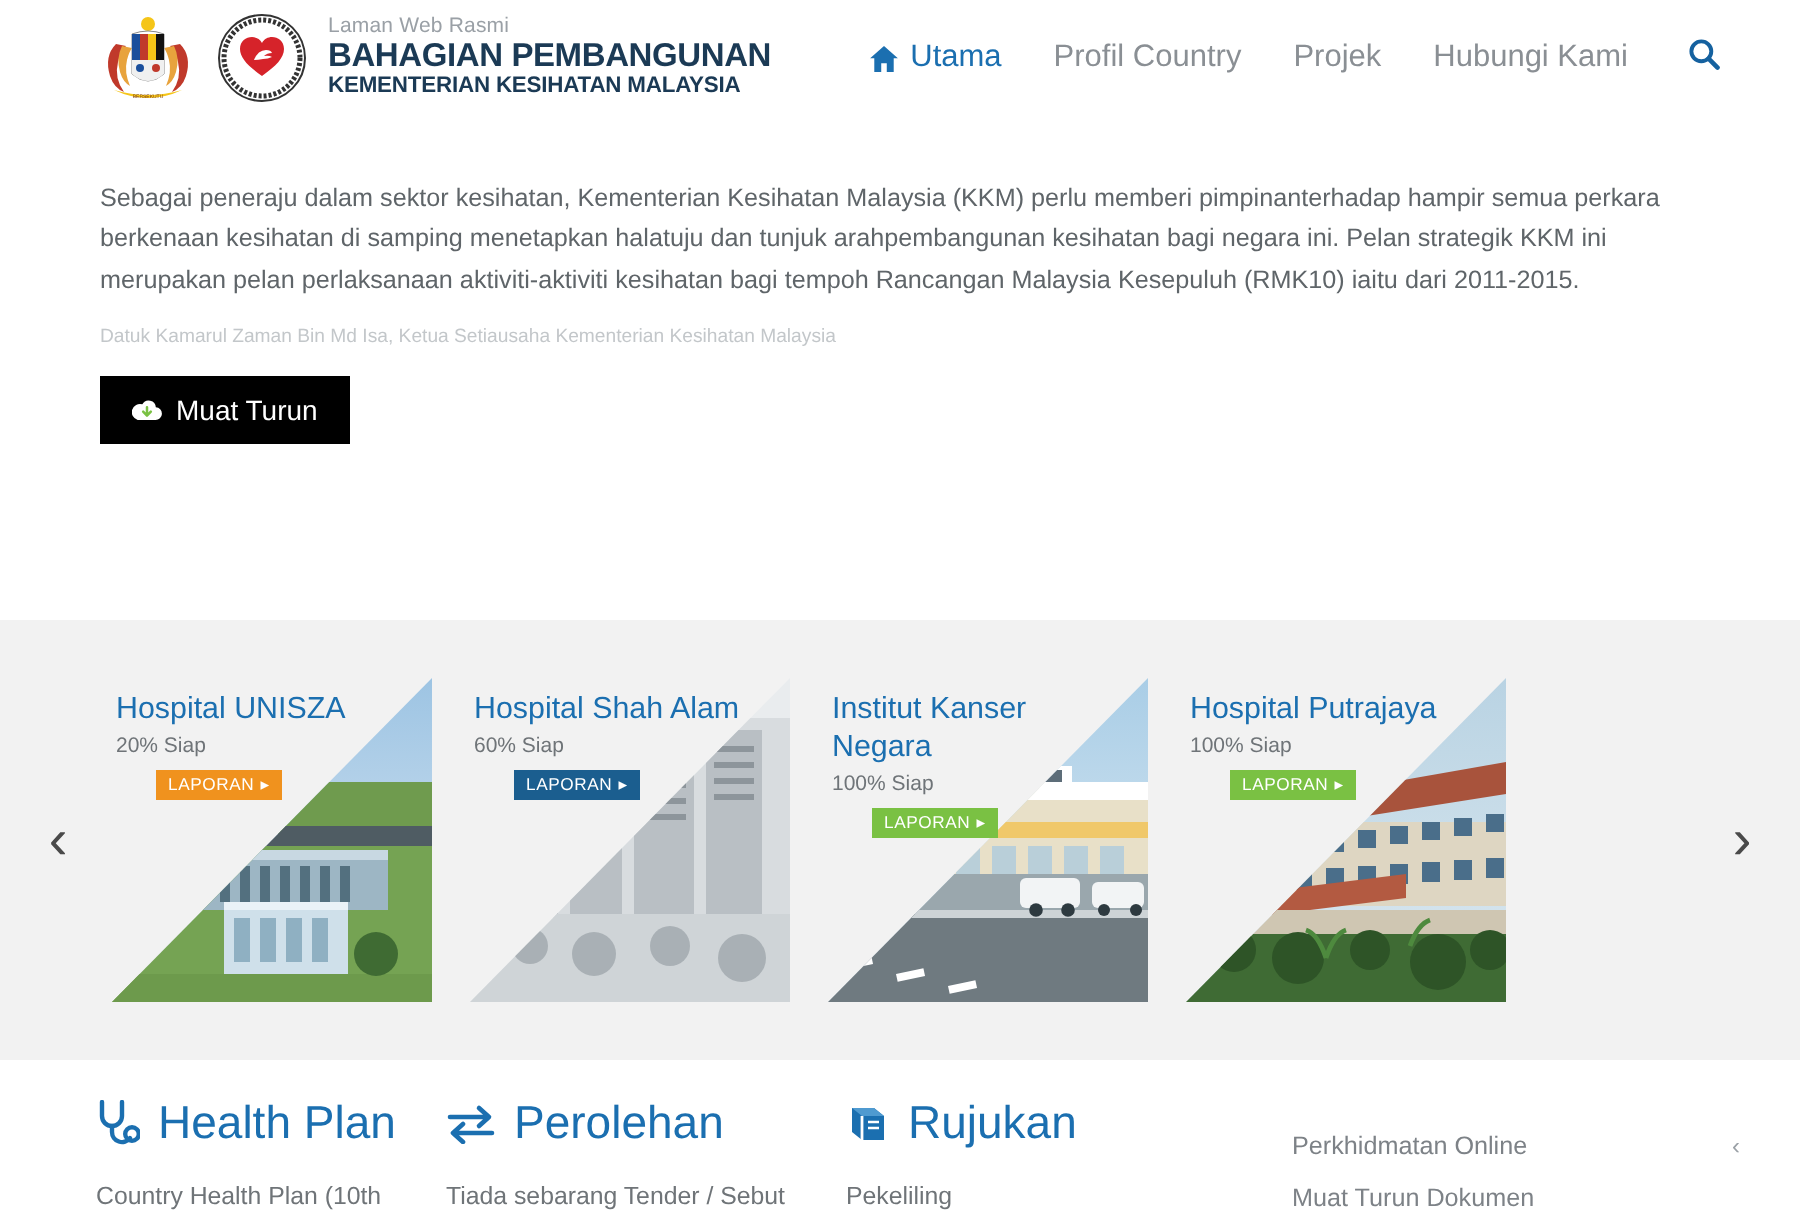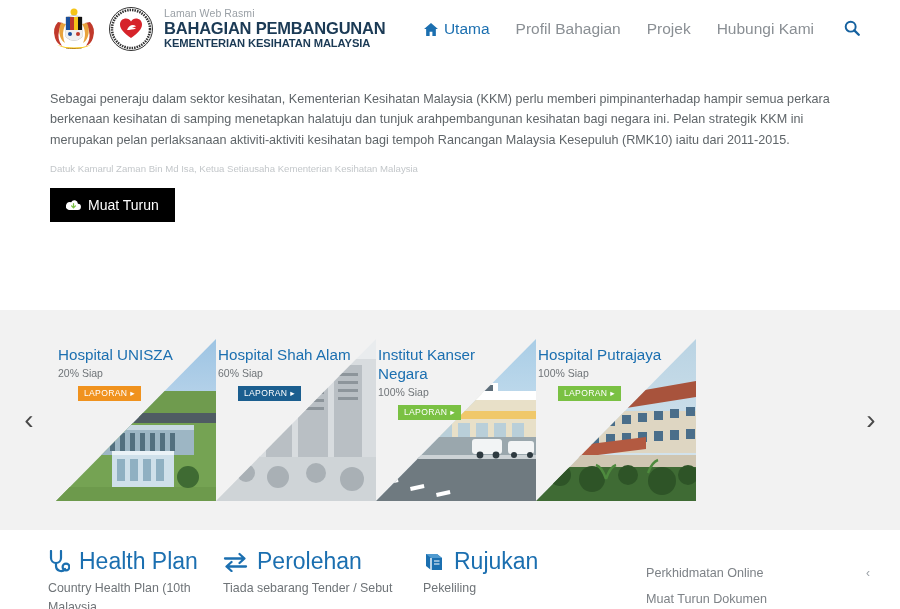--- a/index.html
+++ b/index.html
@@ -84,21 +84,21 @@
     height: 220px;
     display: flex; align-items: center;
     padding: 0 8px;
     position: relative;
   }
   .car-arrow {
     width: 42px; flex: none; text-align: center;
     font-size: 28px; color: #4a4a4a; cursor: pointer;
     line-height: 1; user-select: none;
   }
-  .cards { flex: 1; display: flex; padding: 0 6px; }
+  .cards { flex: 1; display: flex; gap: 19px; padding: 0 6px; }
   .card {
     position: relative;
     width: 160px; height: 162px;
     background: #f2f2f2;
     cursor: pointer;
     overflow: hidden;
   }
   .card-img {
     position: absolute; inset: 0;
     clip-path: polygon(100% 0, 100% 100%, 0 100%);
@@ -122,21 +122,21 @@
     padding: 18px 0 0 0;
     height: 139px;
     background: #fff;
   }
   .fcol { padding-left: 48px; }
   .fcol.c1 { width: 213px; }
   .fcol.c2 { width: 200px; padding-left: 10px; }
   .fcol.c3 { width: 215px; padding-left: 10px; }
   .fcol-head {
     display: flex; align-items: center; gap: 9px;
-    color: #1b6fb0; font-size: 23px; margin-bottom: 4px;
+    color: #1b6fb0; font-size: 23px; margin-bottom: 14px;
   }
   .fcol-head svg { flex: none; }
   .fcol-body { font-size: 12.4px; color: #6f7478; line-height: 1.5; }
 
   .flinks { flex: 1; padding: 12px 30px 0 18px; }
   .flink {
     display: flex; align-items: center; justify-content: space-between;
     font-size: 12.6px; color: #7d8287;
     padding: 6px 0; cursor: pointer;
   }
@@ -182,21 +182,21 @@
     </div>
   </div>
 
   <nav class="nav">
     <div class="nav-item active">
       <svg width="14" height="13" viewBox="0 0 16 15">
         <path d="M8 0 L16 7 L13.6 7 L13.6 15 L9.6 15 L9.6 10 L6.4 10 L6.4 15 L2.4 15 L2.4 7 L0 7 Z" fill="#1b6fb0"></path>
       </svg>
       <span>Utama</span>
     </div>
-    <div class="nav-item">Profil Bahagian</div>
+    <div class="nav-item">Profil Country</div>
     <div class="nav-item">Projek</div>
     <div class="nav-item">Hubungi Kami</div>
     <div class="nav-search">
       <svg width="16" height="16" viewBox="0 0 18 18">
         <circle cx="7.5" cy="7.5" r="5.6" fill="none" stroke="#15619f" stroke-width="2.2"></circle>
         <line x1="11.6" y1="11.6" x2="16.6" y2="16.6" stroke="#15619f" stroke-width="2.6" stroke-linecap="round"></line>
       </svg>
     </div>
   </nav>
 </div>

